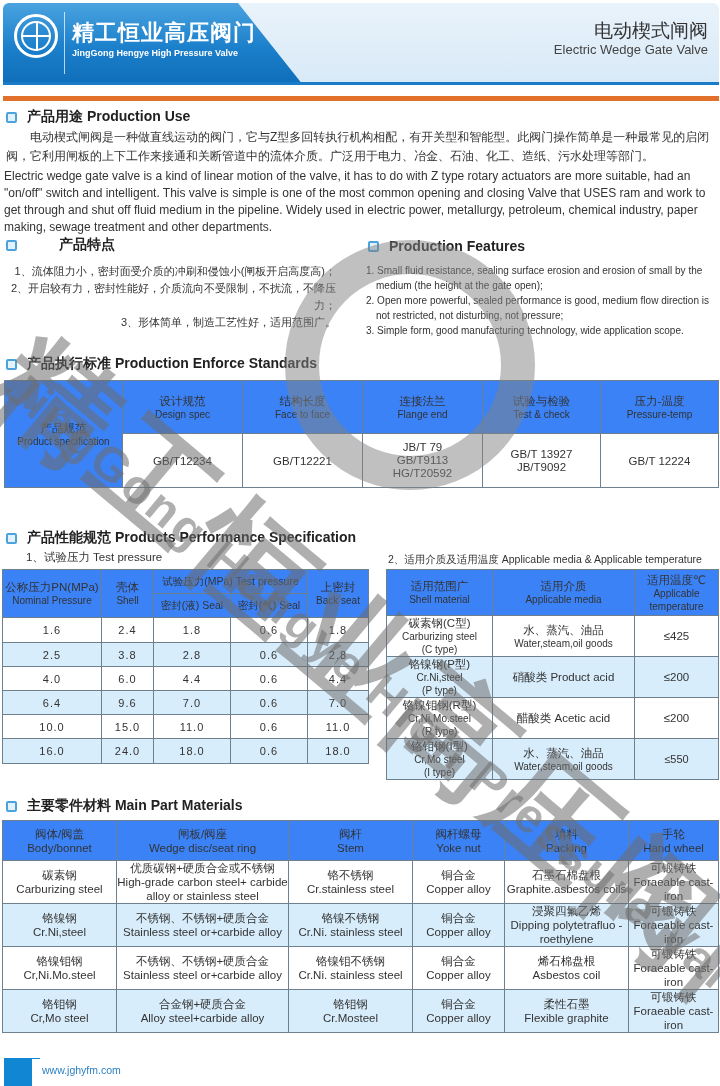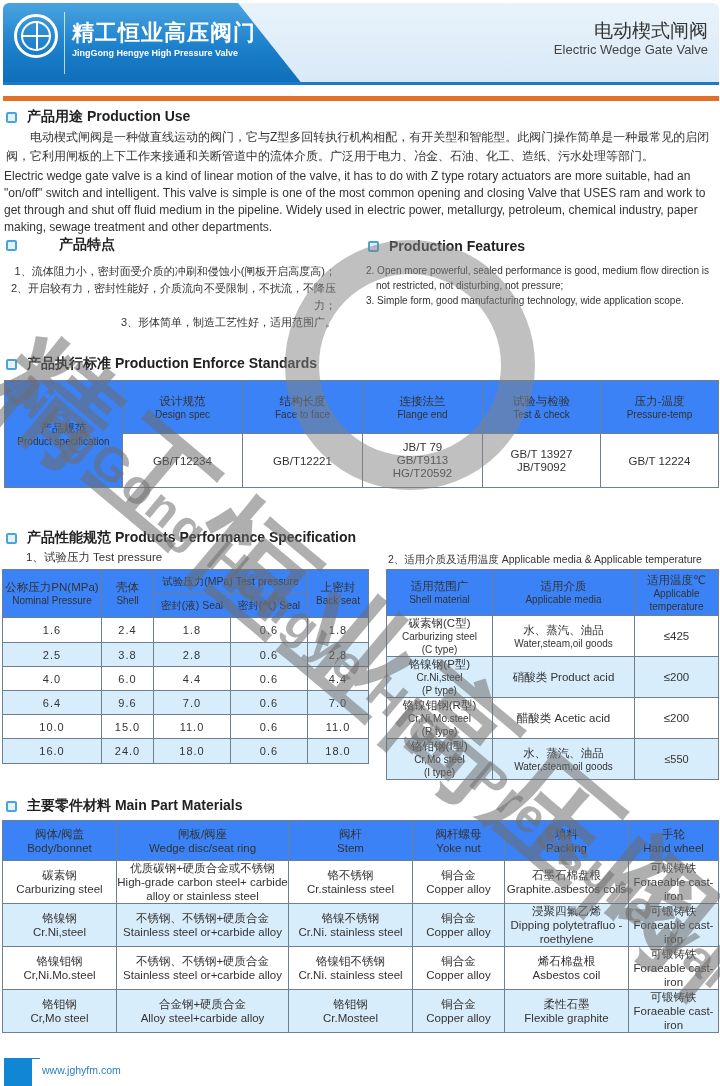--- a/index.html
+++ b/index.html
@@ -86,20 +86,21 @@
 <div class="list" style="left:6px; top:263px; width:330px;">
   <div class="item">1、流体阻力小，密封面受介质的冲刷和侵蚀小(闸板开启高度高)；</div>
   <div class="item">2、开启较有力，密封性能好，介质流向不受限制，不扰流，不降压力；</div>
   <div class="item">3、形体简单，制造工艺性好，适用范围广。</div>
 </div>
 <div class="sec-title" style="left:368px; top:238px;">
   <span class="sq"></span>
   <span>Production Features</span>
 </div>
 <div class="list-en" style="left:366px; top:263px; width:354px;">
+  <div class="item">1. Small fluid resistance, sealing surface erosion and erosion of small by the medium (the height at the gate open);</div>
   <div class="item">2. Open more powerful, sealed performance is good, medium flow direction is not restricted, not disturbing, not pressure;</div>
   <div class="item">3. Simple form, good manufacturing technology, wide application scope.</div>
 </div>
 
 <div class="sec-title" style="left:6px; top:355px;">
   <span class="sq"></span>
   <span>产品执行标准 Production Enforce Standards</span>
 </div>
 <table class="t1" style="left:4px; top:380px; width:714px;">
   <colgroup>

